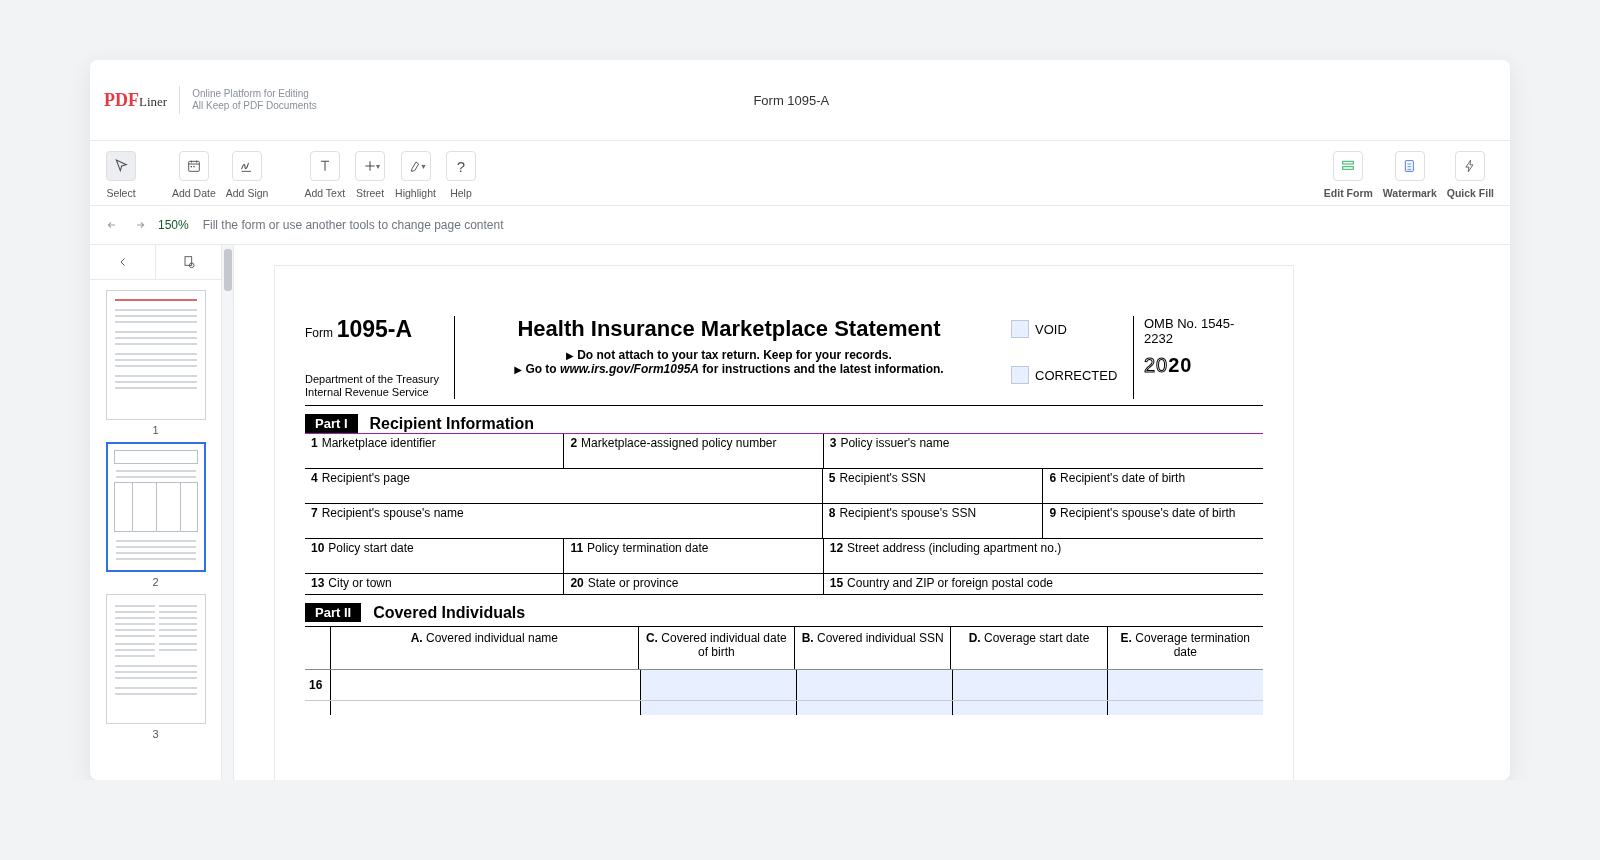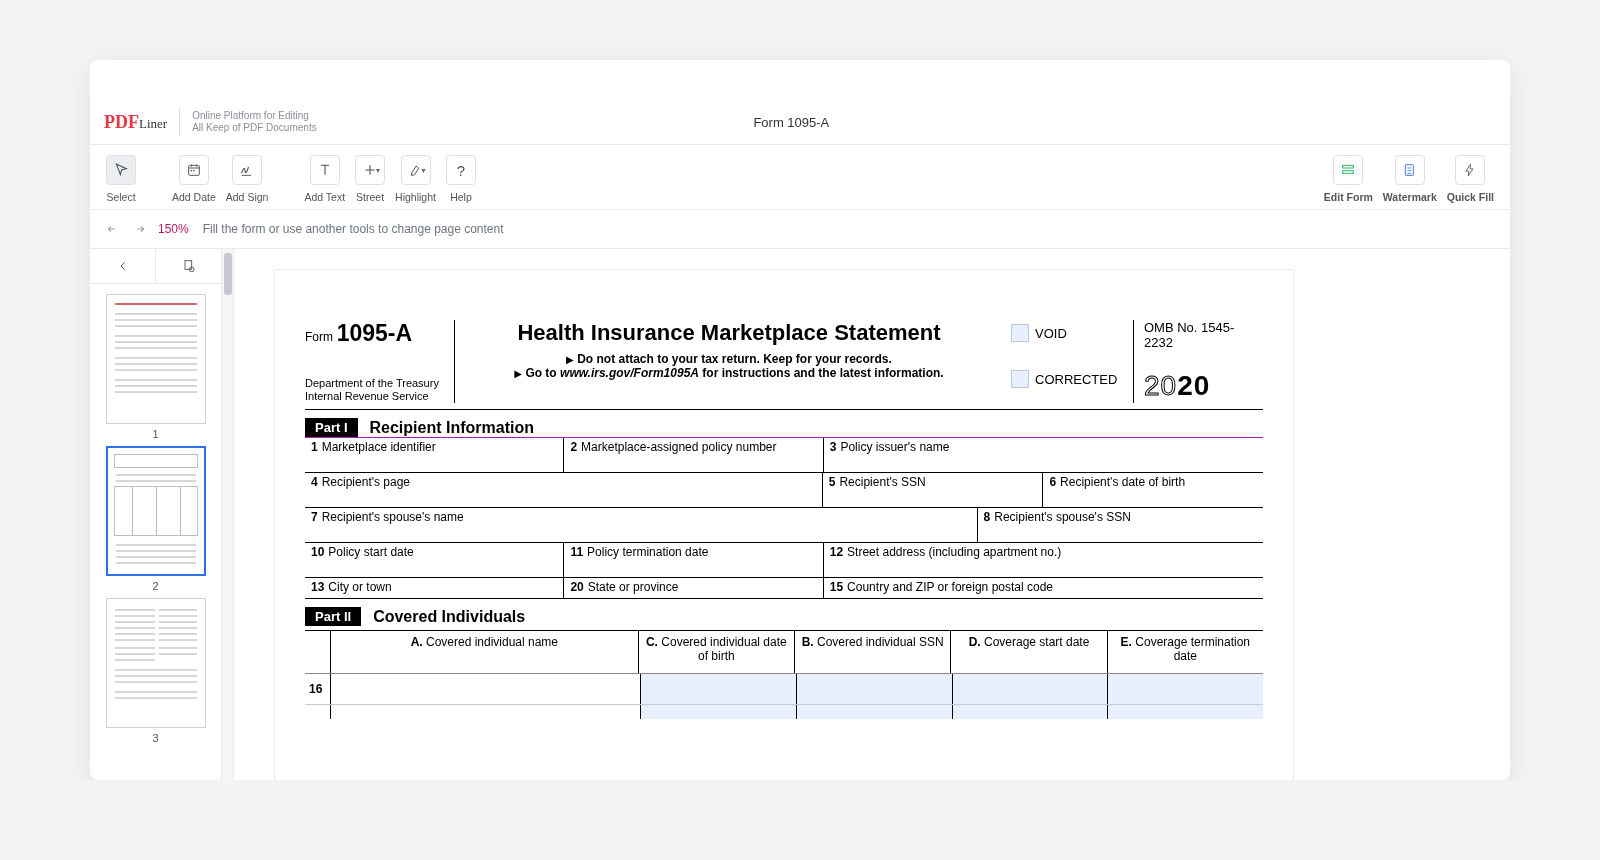--- a/index.html
+++ b/index.html
@@ -1,36 +1,36 @@
 <!DOCTYPE html>
 <html><head>
 <meta charset="utf-8">
 <style>
 * { margin: 0; padding: 0; box-sizing: border-box; }
 body { background: #f1f3f5; font-family: Arial, Helvetica, sans-serif; font-size: 13px; color: #333; }
 .app-window { width: 1420px; height: 720px; margin: 60px auto 0; background: #fff; border-radius: 8px; box-shadow: 0 6px 24px rgba(0,0,0,0.08); display: flex; flex-direction: column; overflow: hidden; }
-.header { display: flex; align-items: center; padding: 8px 14px; border-bottom: 1px solid #e7e9ec; margin-top: 40px; }
+.header { display: flex; align-items: center; padding: 26px 14px; border-bottom: 1px solid #e7e9ec; }
 .logo { display: flex; align-items: center; gap: 12px; }
 .logo-mark { font-weight: 700; font-size: 18px; font-family: Georgia, serif; }
 .logo-mark .p { color: #e63946; }
 .logo-mark .liner { color: #333; font-weight: 400; font-size: 13px; }
 .logo-sep { width: 1px; height: 28px; background: #d9dde2; }
 .logo-tag { font-size: 10px; color: #8a9099; line-height: 1.25; }
 .header-title { flex: 1; text-align: center; font-size: 13px; color: #333; }
 .toolbar { display: flex; align-items: flex-start; padding: 10px 14px 6px; border-bottom: 1px solid #e7e9ec; gap: 6px; }
 .tool-group { display: flex; gap: 6px; }
 .tool-btn { display: flex; flex-direction: column; align-items: center; gap: 6px; padding: 0 2px; cursor: pointer; }
 .tool-btn .icon-box { width: 30px; height: 30px; border: 1px solid #dcdfe4; border-radius: 4px; display: flex; align-items: center; justify-content: center; color: #4a4f57; position: relative; }
 .tool-btn.selected .icon-box { background: #eceef2; }
 .tool-btn .lbl { font-size: 10.5px; color: #555; }
 .tool-sep { width: 20px; }
 .toolbar-right { margin-left: auto; display: flex; gap: 6px; font-weight: bold; }
 .subbar { display: flex; align-items: center; padding: 6px 10px; border-bottom: 1px solid #e7e9ec; font-size: 12px; color: #6e757f; }
 .sub-icon { width: 26px; height: 26px; display: flex; align-items: center; justify-content: center; color: #9aa0a8; cursor: pointer; }
-.zoom { margin: 0 14px 0 6px; color: #be185d; }
+.zoom { margin: 0 14px 0 6px; color: #14532d; }
 .workspace { display: flex; flex: 1; overflow: hidden; }
 .sidebar { width: 132px; border-right: 1px solid #e7e9ec; display: flex; flex-direction: column; }
 .side-tabs { display: flex; border-bottom: 1px solid #e7e9ec; }
 .side-tab { flex: 1; height: 34px; display: flex; align-items: center; justify-content: center; cursor: pointer; }
 .side-tabs .side-tab:first-child { border-right: 1px solid #e7e9ec; }
 .thumbs { flex: 1; overflow-y: auto; padding: 6px; }
 .thumb { width: 100px; margin: 4px auto 6px; text-align: center; cursor: pointer; }
 .thumb-page { width: 100px; height: 130px; border: 1px solid #cfd3d9; background: #fff; position: relative; overflow: hidden; }
 .thumb.active .thumb-page { border: 2px solid #2f6fea; }
 .thumb-num { font-size: 11px; color: #555; margin-top: 4px; display: block; }
@@ -48,21 +48,21 @@
 .doc-header .col4 { width: 130px; border-left: 1.5px solid #000; padding-left: 10px; }
 .form-word { font-size: 12px; }
 .form-no { font-size: 23px; font-weight: 700; }
 .dept { font-size: 11px; margin-top: 30px; line-height: 1.2; }
 .main-title { font-size: 22px; font-weight: 700; margin-bottom: 6px; }
 .instr { font-size: 12px; }
 .instr .tri { font-size: 10px; }
 .void-row { display: flex; align-items: center; gap: 6px; font-size: 13px; }
 .void-box { width: 18px; height: 18px; background: #e8efff; border: 1px solid #bcc9e6; }
 .omb { font-size: 13px; }
-.year { font-size: 28px; font-weight: 400; letter-spacing: 1px; margin-top: 20px; }
+.year { font-size: 20px; font-weight: 400; letter-spacing: 1px; margin-top: 8px; }
 .year .outline { -webkit-text-stroke: 1px #000; color: transparent; }
 .year b { font-weight: 900; }
 .part-row { display: flex; align-items: center; margin-top: 8px; gap: 12px; }
 .part-badge { background: #000; color: #fff; font-weight: 700; font-size: 13px; padding: 2px 10px; }
 .part-title { font-size: 16px; font-weight: 700; }
 .form-grid { border-top: 1px solid #a21caf; margin-top: 0; border-bottom: 1.5px solid #000; }
 .form-grid .row { display: flex; }
 .form-grid .cell { border-right: 1px solid #000; position: relative; }
 .form-grid .cell:last-child { border-right: none; }
 .cell-label { font-size: 12px; padding: 2px 4px 18px 6px; position: relative; z-index: 2; background: #fff; }
@@ -360,20 +360,24 @@
             </div>
             <div class="row" style="border-top:1px solid #000">
               <div class="cell" style="flex:2">
                   <div class="cell-label"><span class="num">7</span><span>Recipient's spouse's name</span></div>
                   <div class="fill"></div>
                 </div>
               <div class="cell" style="flex:.85">
                   <div class="cell-label"><span class="num">8</span><span>Recipient's spouse's SSN</span></div>
                   <div class="fill"></div>
                 </div>
+              <div class="cell" style="flex:.85">
+                  <div class="cell-label"><span class="num">9</span><span>Recipient's spouse's date of birth</span></div>
+                  <div class="fill"></div>
+                </div>
             </div>
             <div class="row" style="border-top:1px solid #000">
               <div class="cell" style="flex:1">
                   <div class="cell-label"><span class="num">10</span><span>Policy start date</span></div>
                   <div class="fill"></div>
                 </div>
               <div class="cell" style="flex:1">
                   <div class="cell-label"><span class="num">11</span><span>Policy termination date</span></div>
                   <div class="fill"></div>
                 </div>

